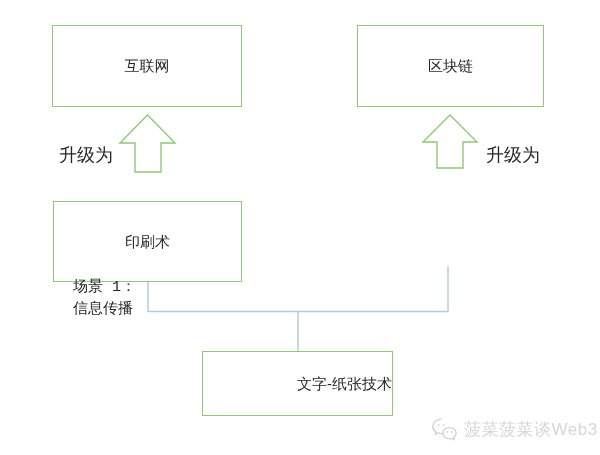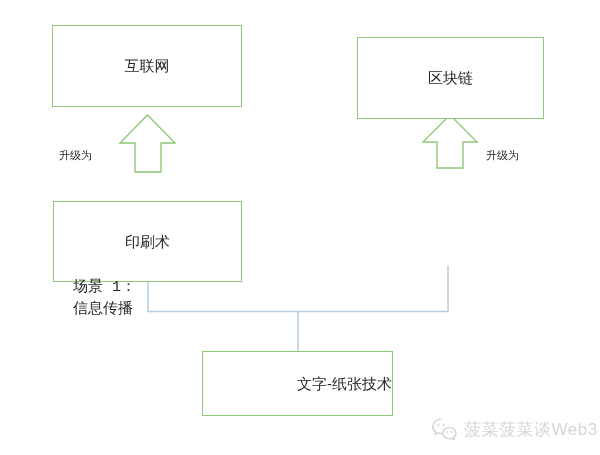--- a/index.html
+++ b/index.html
@@ -30,27 +30,27 @@
     display: flex;
     align-items: center;
     justify-content: center;
     text-align: center;
     font-size: 15px;
     line-height: 24px;
     white-space: pre-line;
     box-sizing: border-box;
   }
   .box-internet   { left: 52px;  top: 25px;  width: 190px; height: 82px; }
-  .box-blockchain { left: 357px; top: 37px;  width: 187px; height: 82px; }
+  .box-blockchain { left: 357px; top: 25px;  width: 187px; height: 82px; }
   .box-printing   { left: 53px;  top: 195px; width: 189px; height: 81px; margin-top: 6px; }
   .box-contracts  { left: 357px; top: 183px; width: 187px; height: 83px; }
   .box-paper      { left: 202px; top: 351px; width: 191px; height: 65px; justify-content: flex-end; }
   .flow-label {
     position: absolute;
-    font-size: 11px;
+    font-size: 18px;
     line-height: 20px;
     white-space: nowrap;
   }
   .upgrade-left  { left: 59px;  top: 145px; }
   .upgrade-right { left: 486px; top: 145px; }
   .scene-label {
     position: absolute;
     font-size: 15px;
     line-height: 22px;
     white-space: pre-line;

